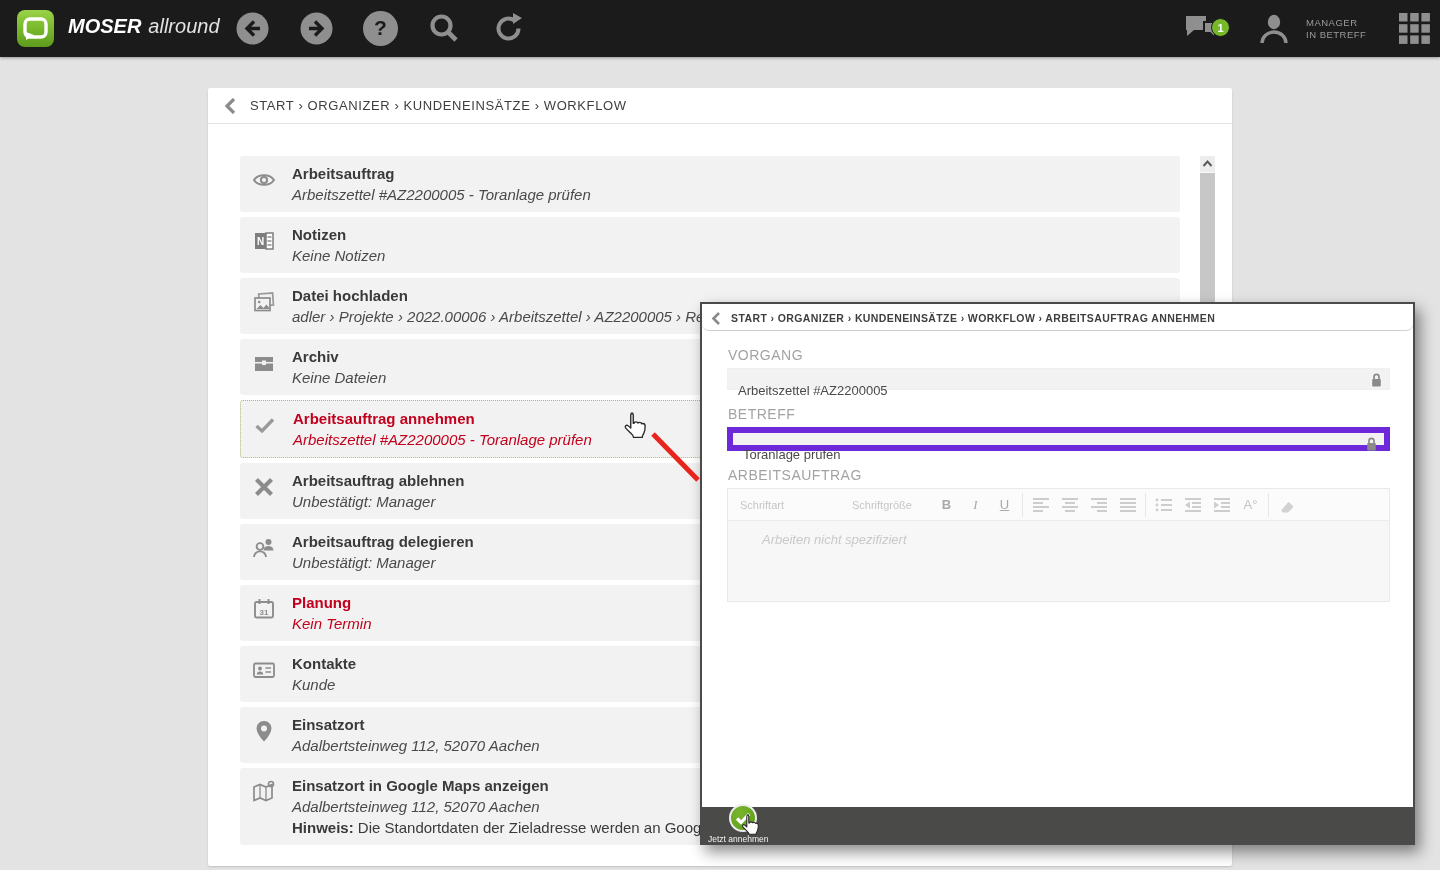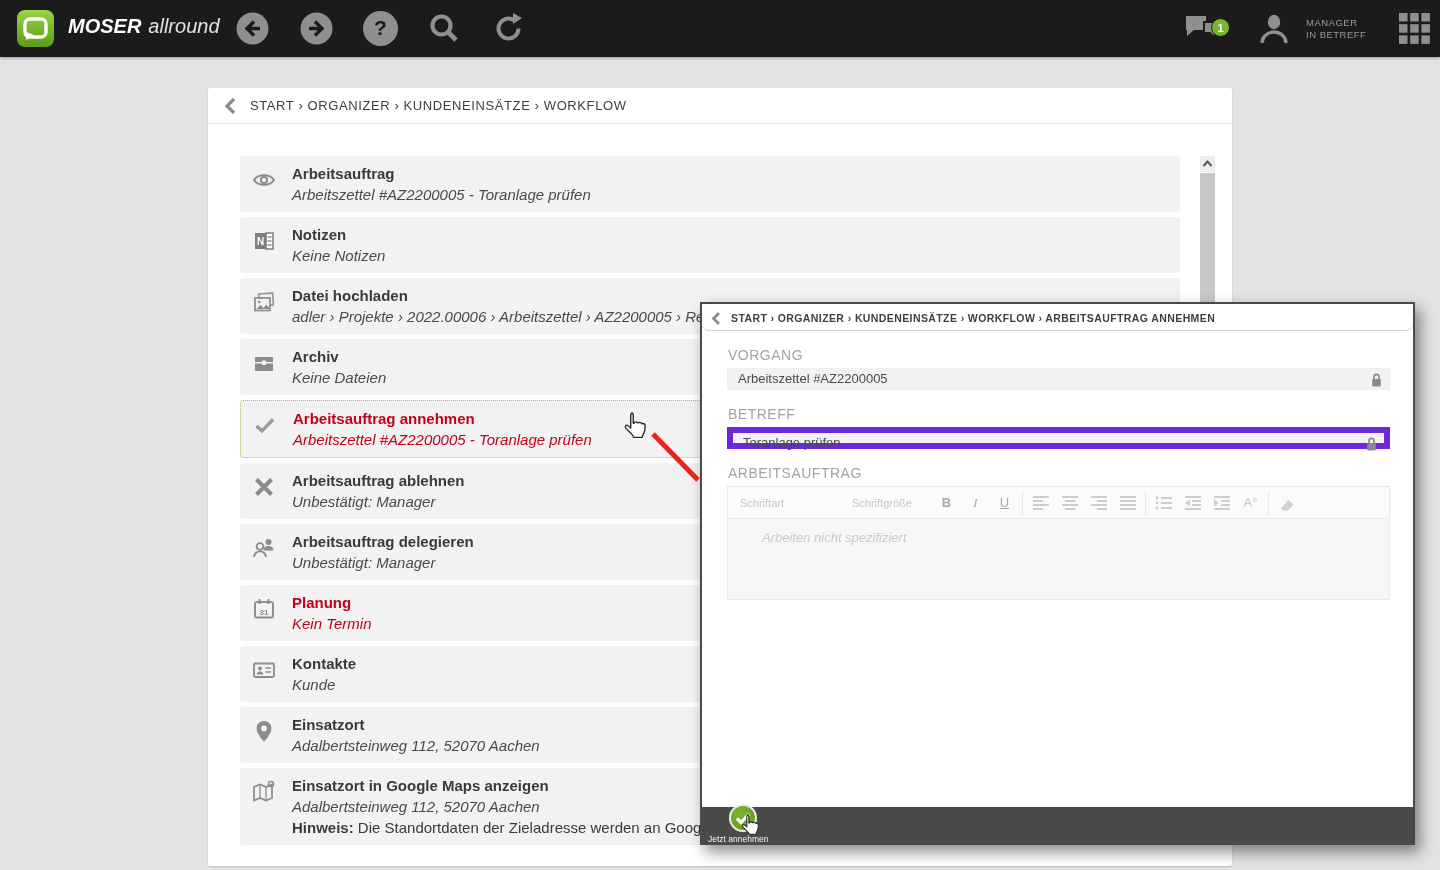--- a/index.html
+++ b/index.html
@@ -54,21 +54,21 @@
   
   .popup { position:absolute; left:700px; top:302px; width:715px; height:543px; background:#fff;
            border:2px solid #4a4a4a; box-shadow:5px 7px 14px rgba(0,0,0,.45); z-index:10; }
   .pbc { position:relative; height:27px; border-bottom:1px solid #cfcfcf;border-radius:7px; }
   .pbc .chev { position:absolute; left:9px; top:7px; cursor:pointer; }
   .pbc .bt { position:absolute; left:29px; top:8px; font-size:10.5px; font-weight:600;
              letter-spacing:.4px; color:#3e3e3e; white-space:nowrap; }
   .pcontent { position:absolute; left:25px; top:27px; width:663px; }
   .flabel { font-size:14px; color:#a3a3a3; letter-spacing:.5px; margin:16px 0 5px 1px; }
   .field { position:relative; height:22px; background:#f2f2f2; border:1px solid #efefef;
-           font-size:13px; color:#4a4a4a; line-height:20px; padding:0 28px 0 10px; white-space:nowrap; }
+           font-size:13px; color:#4a4a4a; line-height:20px; padding:12px 28px 0 10px; white-space:nowrap; }
   .field.locked-accent { border:6px solid #6d28d9; }
   .field .lock { position:absolute; right:6px; top:3px; }
   .editor { border:1px solid #e9e9e9; }
   .etoolbar { height:32px; background:#fbfbfb; border-bottom:1px solid #ececec;
               display:flex; align-items:center; padding:0 12px; }
   .etoolbar .dd { font-size:11px; color:#c6c6c6; cursor:pointer; }
   .dd.f1 { width:112px; } .dd.f2 { width:80px; }
   .tbtn { width:29px; text-align:center; font-size:13px; color:#a9a9a9; cursor:pointer; flex:0 0 auto; }
   .tbtn.bold { font-weight:700; }
   .tbtn.ital { font-style:italic; font-family:"Liberation Serif", serif; }

